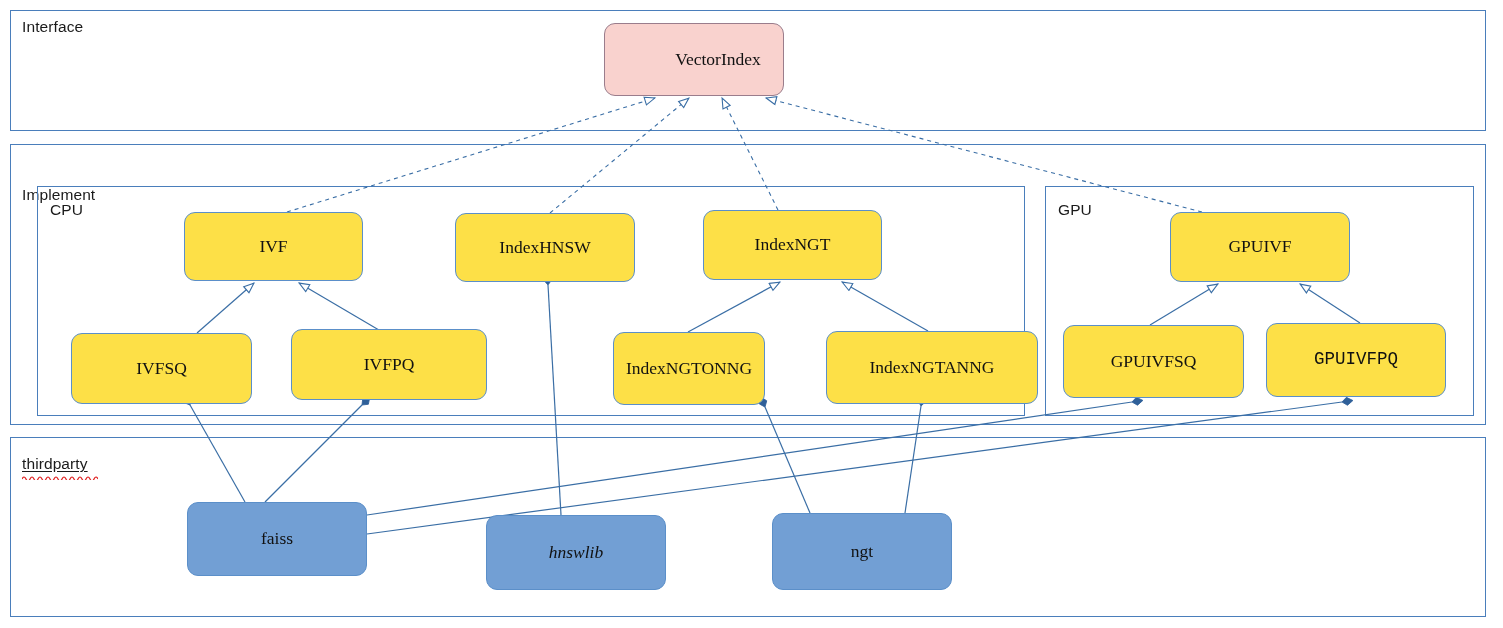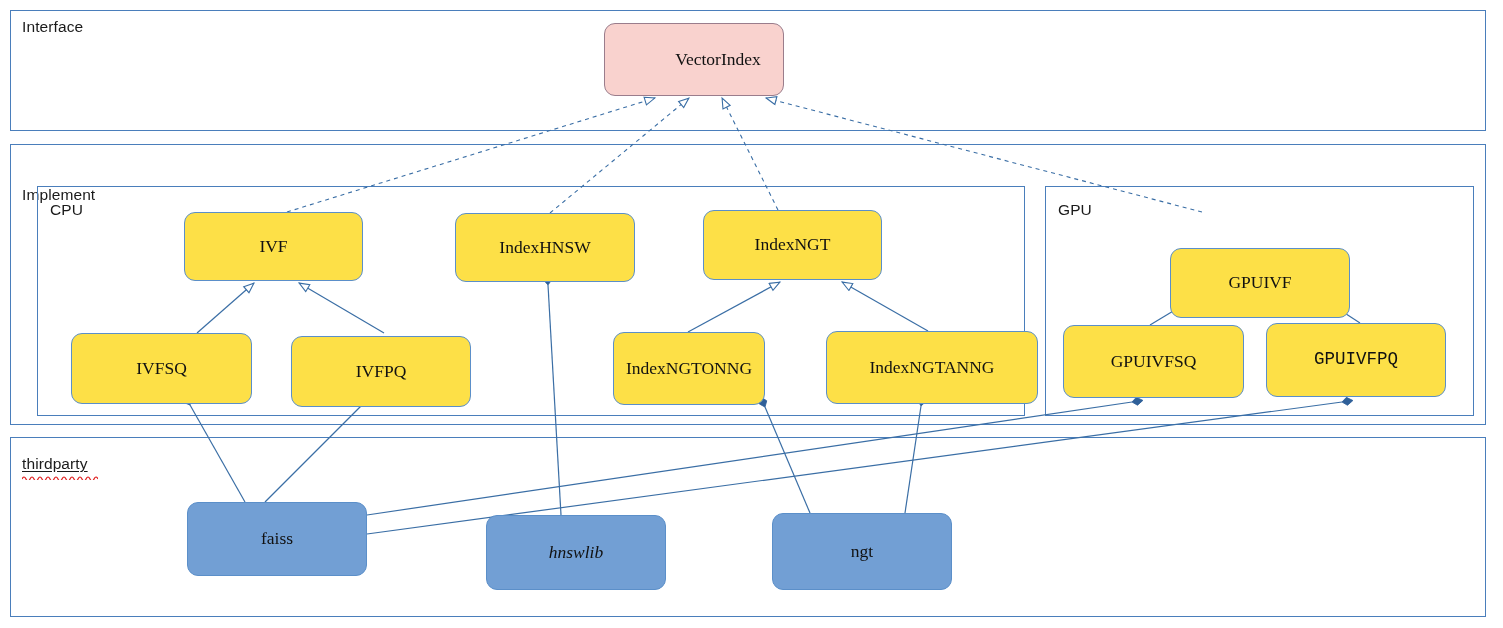--- a/index.html
+++ b/index.html
@@ -127,23 +127,23 @@
         <line x1="810" y1="513" x2="765" y2="407" stroke="#3a6ea5" stroke-width="1.2" fill="none" marker-end="url(#filled-diamond)"></line>
         <line x1="905" y1="513" x2="921" y2="406" stroke="#3a6ea5" stroke-width="1.2" fill="none" marker-end="url(#filled-diamond)"></line>
       </g>
   </svg>
 
   <div id="node-layer">
       <div class="node iface" style="left: 604px; top: 23px; width: 180px; height: 73px; padding-left: 48px;">VectorIndex</div>
       <div class="node impl" style="left: 184px; top: 212px; width: 179px; height: 69px;">IVF</div>
       <div class="node impl" style="left: 455px; top: 213px; width: 180px; height: 69px;">IndexHNSW</div>
       <div class="node impl" style="left: 703px; top: 210px; width: 179px; height: 70px;">IndexNGT</div>
-      <div class="node impl" style="left: 1170px; top: 212px; width: 180px; height: 70px; margin-top: 36px;">GPUIVF</div>
+      <div class="node impl" style="left: 1170px; top: 212px; width: 180px; height: 70px;">GPUIVF</div>
       <div class="node impl" style="left: 71px; top: 333px; width: 181px; height: 71px;">IVFSQ</div>
-      <div class="node impl" style="left: 291px; top: 336px; width: 180px; height: 71px;">IVFPQ</div>
+      <div class="node impl" style="left: 291px; top: 329px; width: 196px; height: 71px;">IVFPQ</div>
       <div class="node impl" style="left: 613px; top: 332px; width: 152px; height: 73px;">IndexNGTONNG</div>
       <div class="node impl" style="left: 826px; top: 331px; width: 212px; height: 73px;">IndexNGTANNG</div>
       <div class="node impl" style="left: 1063px; top: 325px; width: 181px; height: 73px;">GPUIVFSQ</div>
       <div class="node impl" style="left: 1266px; top: 323px; width: 180px; height: 74px; font-family: Liberation Mono, monospace;">GPUIVFPQ</div>
       <div class="node third" style="left: 187px; top: 502px; width: 180px; height: 74px;">faiss</div>
       <div class="node third" style="left: 486px; top: 515px; width: 180px; height: 75px; font-style: italic;">hnswlib</div>
       <div class="node third" style="left: 772px; top: 513px; width: 180px; height: 77px;">ngt</div>
     </div>
 
 </div>

